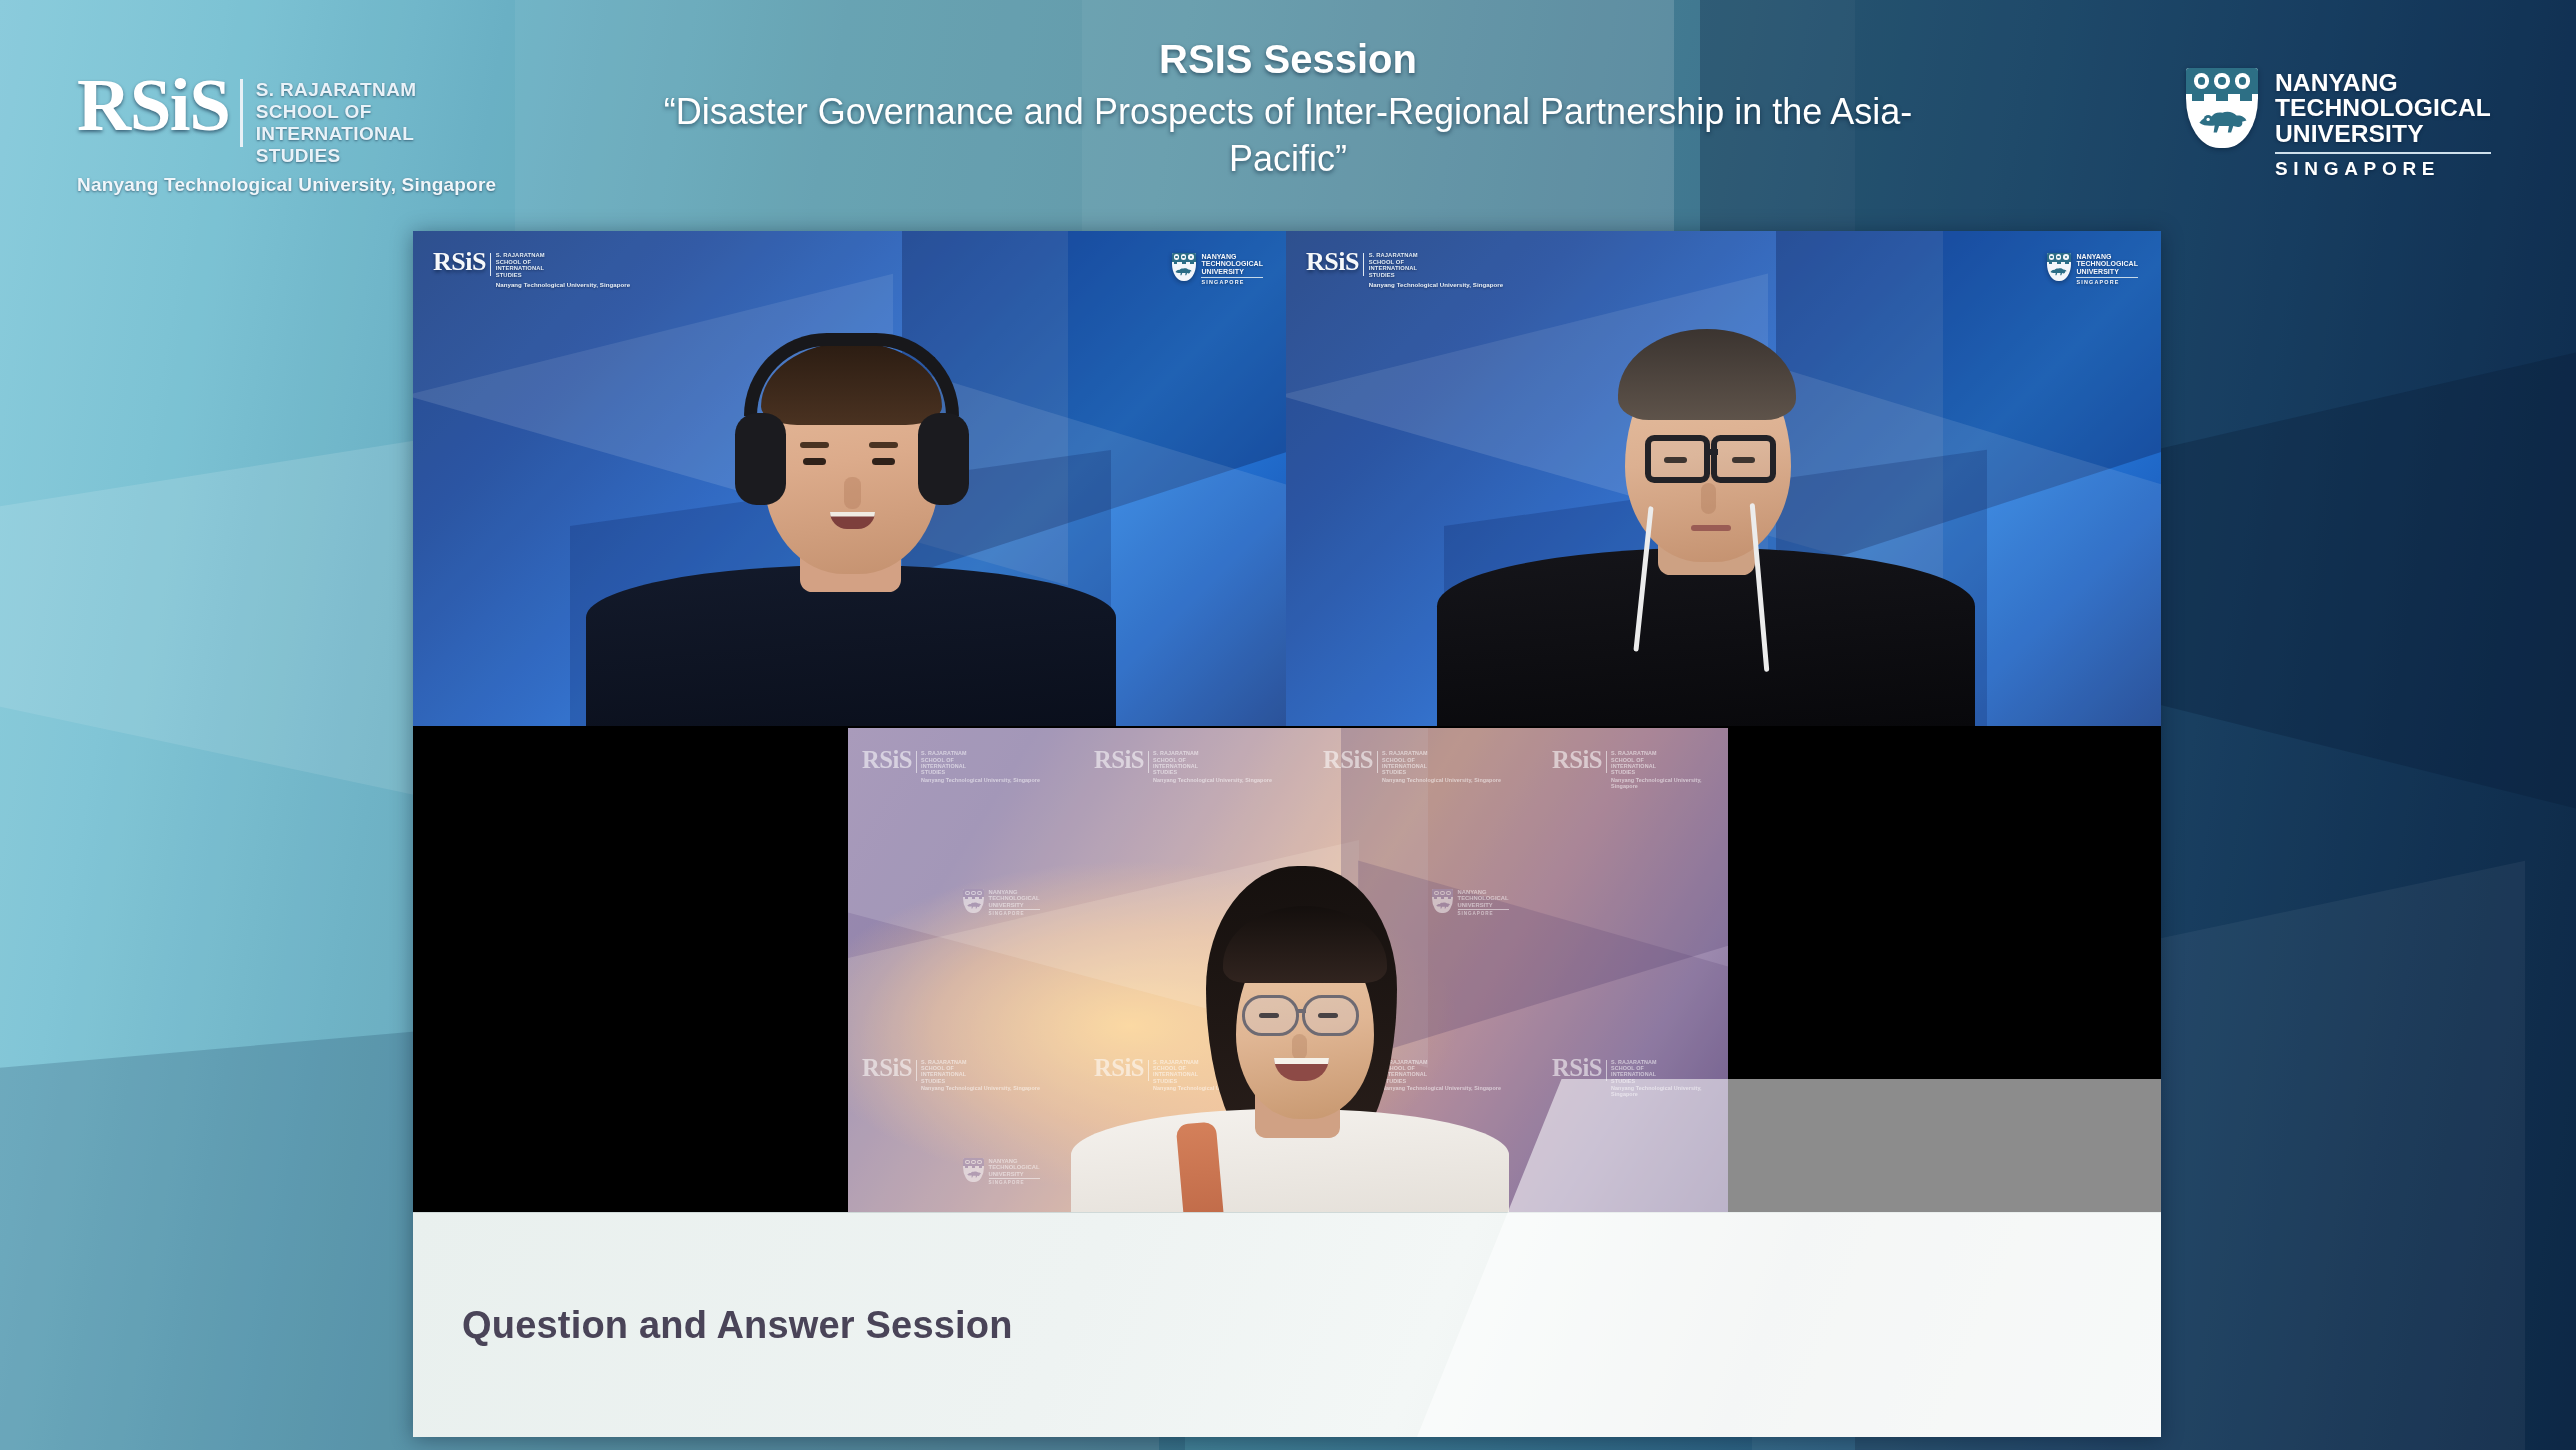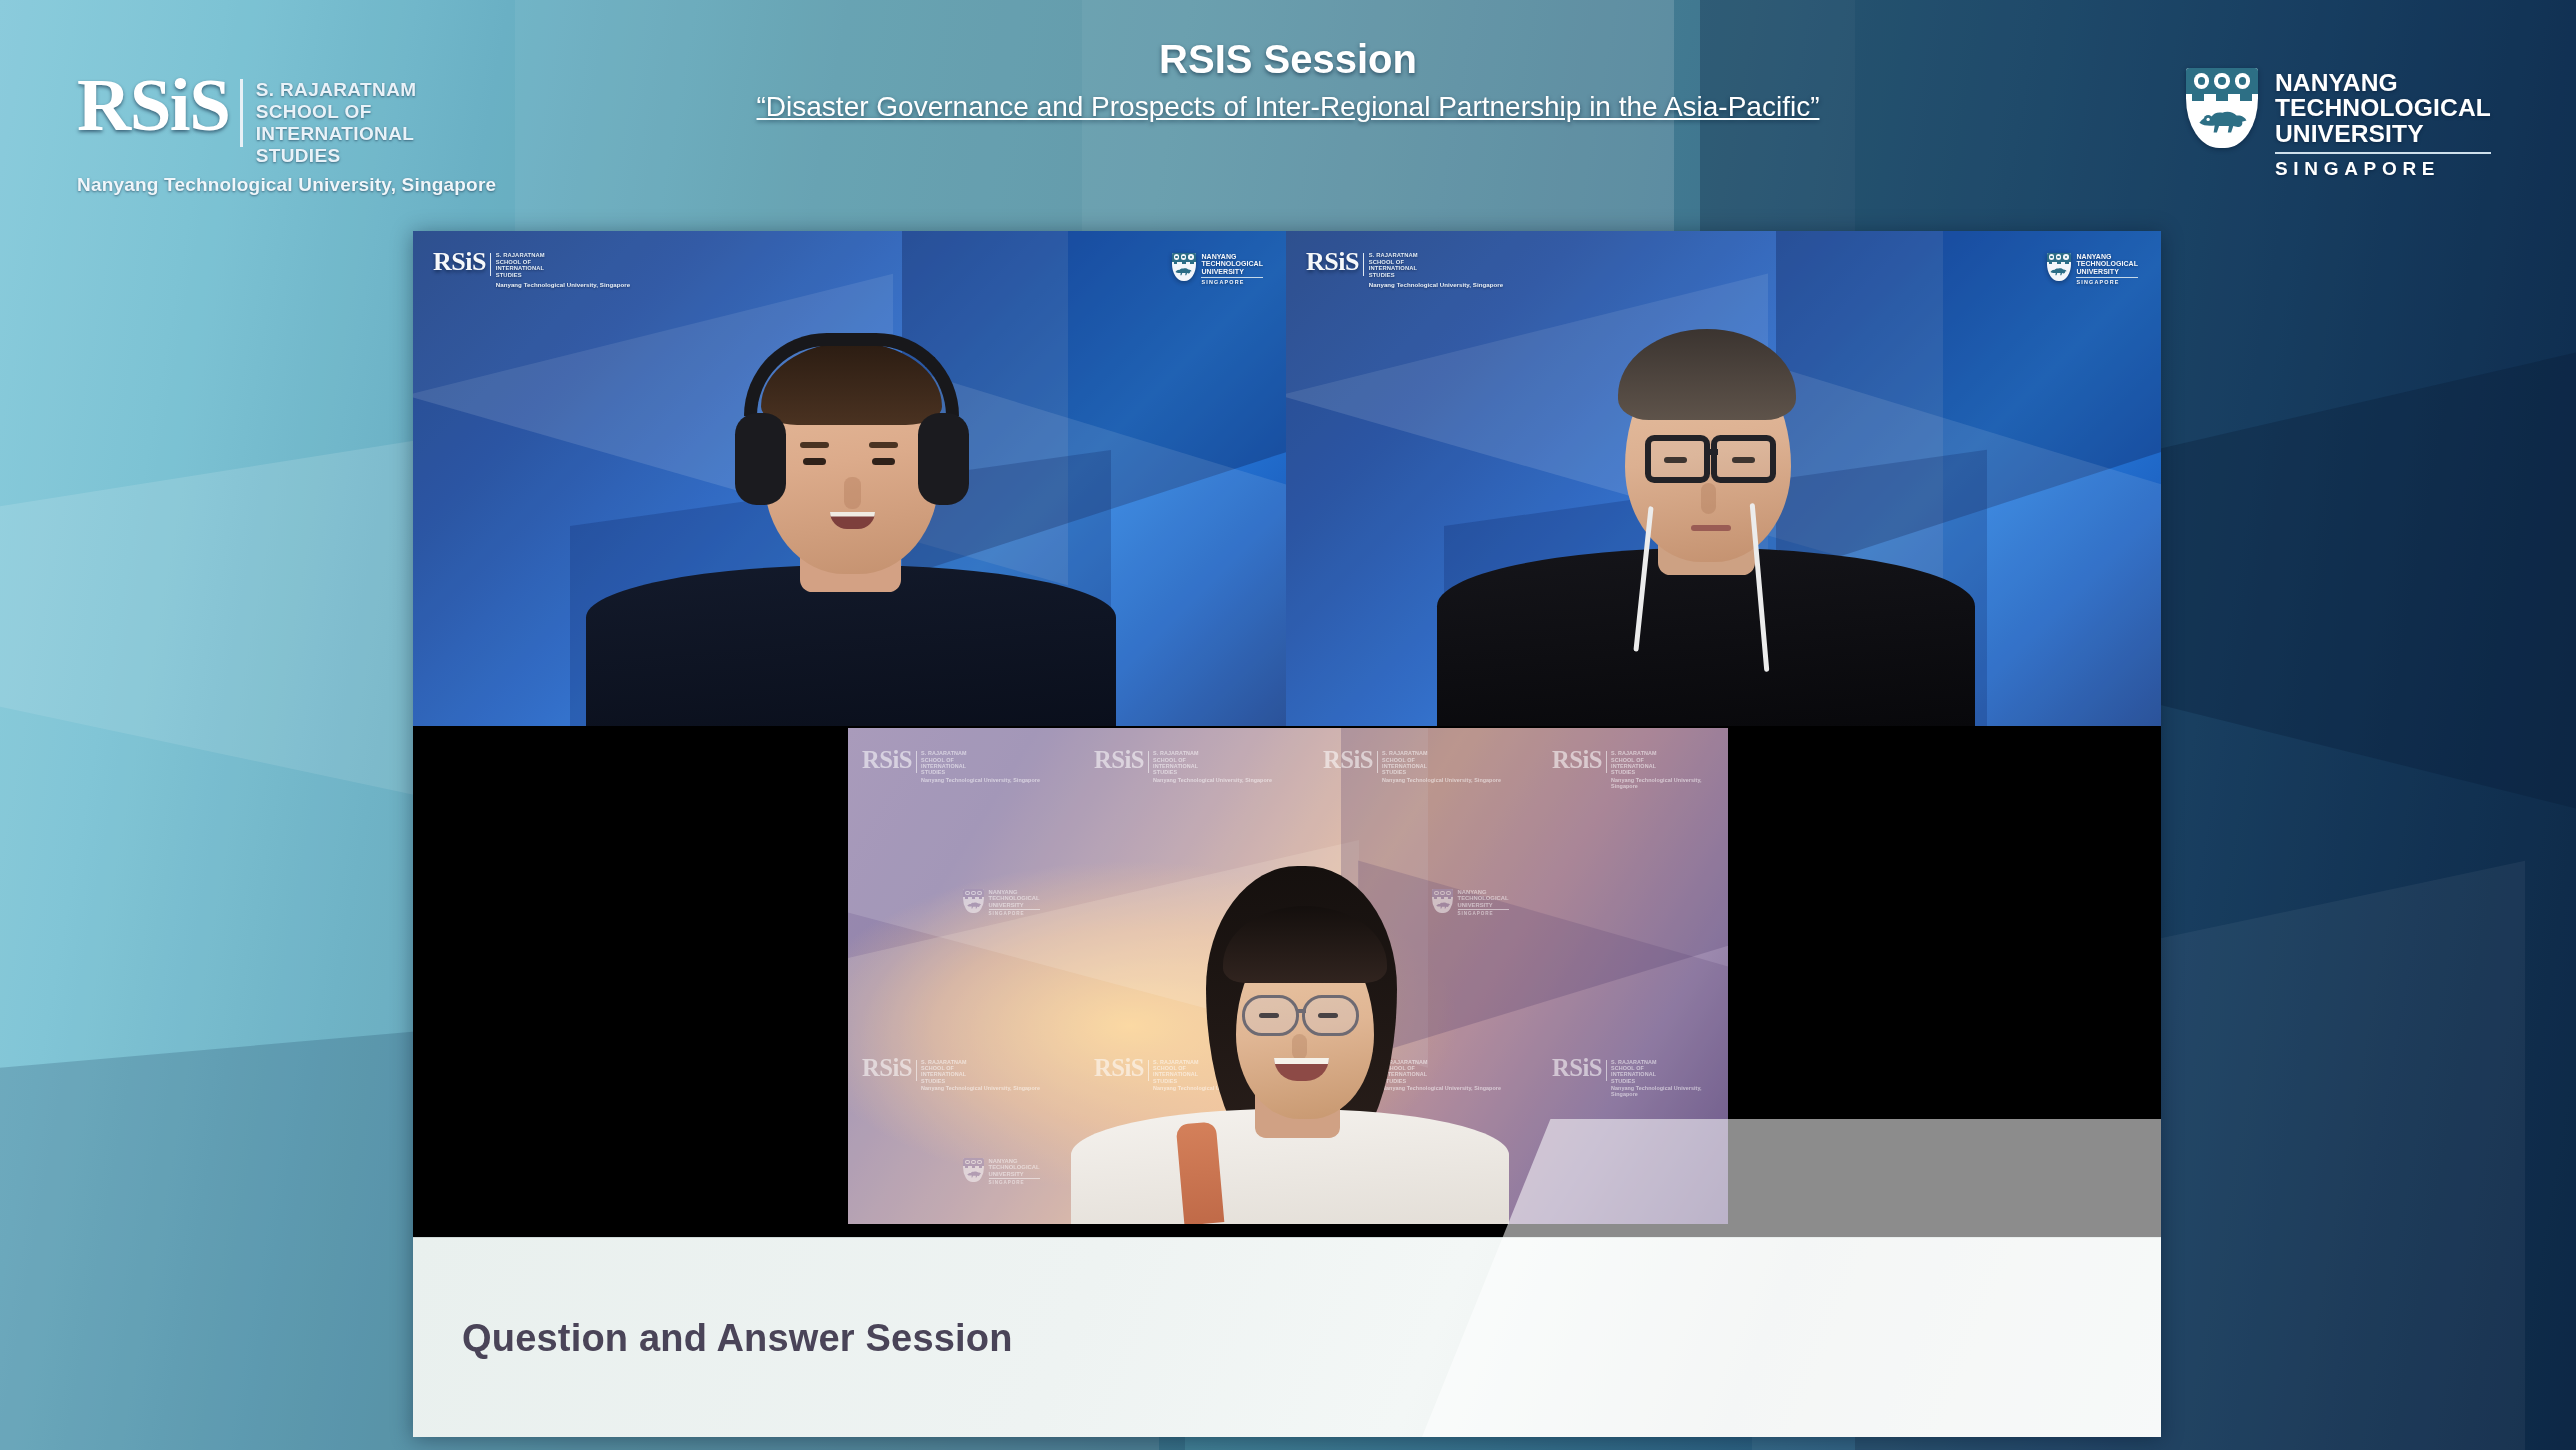--- a/index.html
+++ b/index.html
@@ -80,22 +80,22 @@
   
   #title-block {
     position:absolute; left:50%; transform:translateX(-50%); top:37px;
     text-align:center; width:1306px;
   }
   #title-main {
     font-size:40px; font-weight:bold; color:#ffffff; line-height:1.12;
     text-shadow:0 1.5px 4.6px rgba(0,25,50,0.55);
   }
   #title-sub {
-    font-size:28px; font-weight:normal; color:#ffffff; line-height:1.30;
-    margin-top:7.7px; text-shadow:0 1.5px 4.6px rgba(0,25,50,0.55);text-decoration:underline;
+    font-size:36px; font-weight:normal; color:#ffffff; line-height:1.30;
+    margin-top:7.7px; text-shadow:0 1.5px 4.6px rgba(0,25,50,0.55);
   }
 
   
   #hdr-ntu { position:absolute; right:85px; top:68px; display:flex; align-items:flex-start; }
   .ntu-crest { position:relative; flex:none; }
   .ntu-shield {
     position:relative; background:#ffffff;
     border-radius:3.1px 3.1px 46% 46% / 3.1px 3.1px 62% 62%;
     box-shadow:0 1.5px 5.4px rgba(0,20,45,0.45);
     overflow:hidden;
@@ -323,21 +323,21 @@
   #pC .eyeR { position:absolute; left:247px; bottom:206px; width:20px; height:5.4px;
               background:#241a16; border-radius:3.8px; }
   #pC .smile { position:absolute; left:203px; bottom:143px; width:55px; height:23px;
                background:#8d4a46; border-radius:0 0 29px 29px;
                box-shadow:inset 0 6.1px 0 #f6f2ea; }
   #pC .nose { position:absolute; left:221px; bottom:164px; width:15.4px; height:26px;
               background:rgba(168,118,86,0.32); border-radius:7.7px; }
 
   
   #caption-panel {
-    position:absolute; left:0; bottom:0; width:1748px; height:200px;
+    position:absolute; left:0; bottom:0; width:1748px; height:225px;
     background:linear-gradient(112deg,#e9f0ee 0%,#eef3f2 38%,#f3f7f6 58%,
                                #e7eceb 76%,#edf2f1 100%);
     border-top:1.5px solid #cfd9d8;
     margin-top:24px;
   }
   #caption-panel .cp-facet { position:absolute; right:-6%; top:-60%;
     width:46%; height:220%; background:rgba(255,255,255,0.55);
     transform:skewX(-22deg); }
   #caption-text {
     position:absolute; left:49px; top:50%; transform:translateY(-50%);

